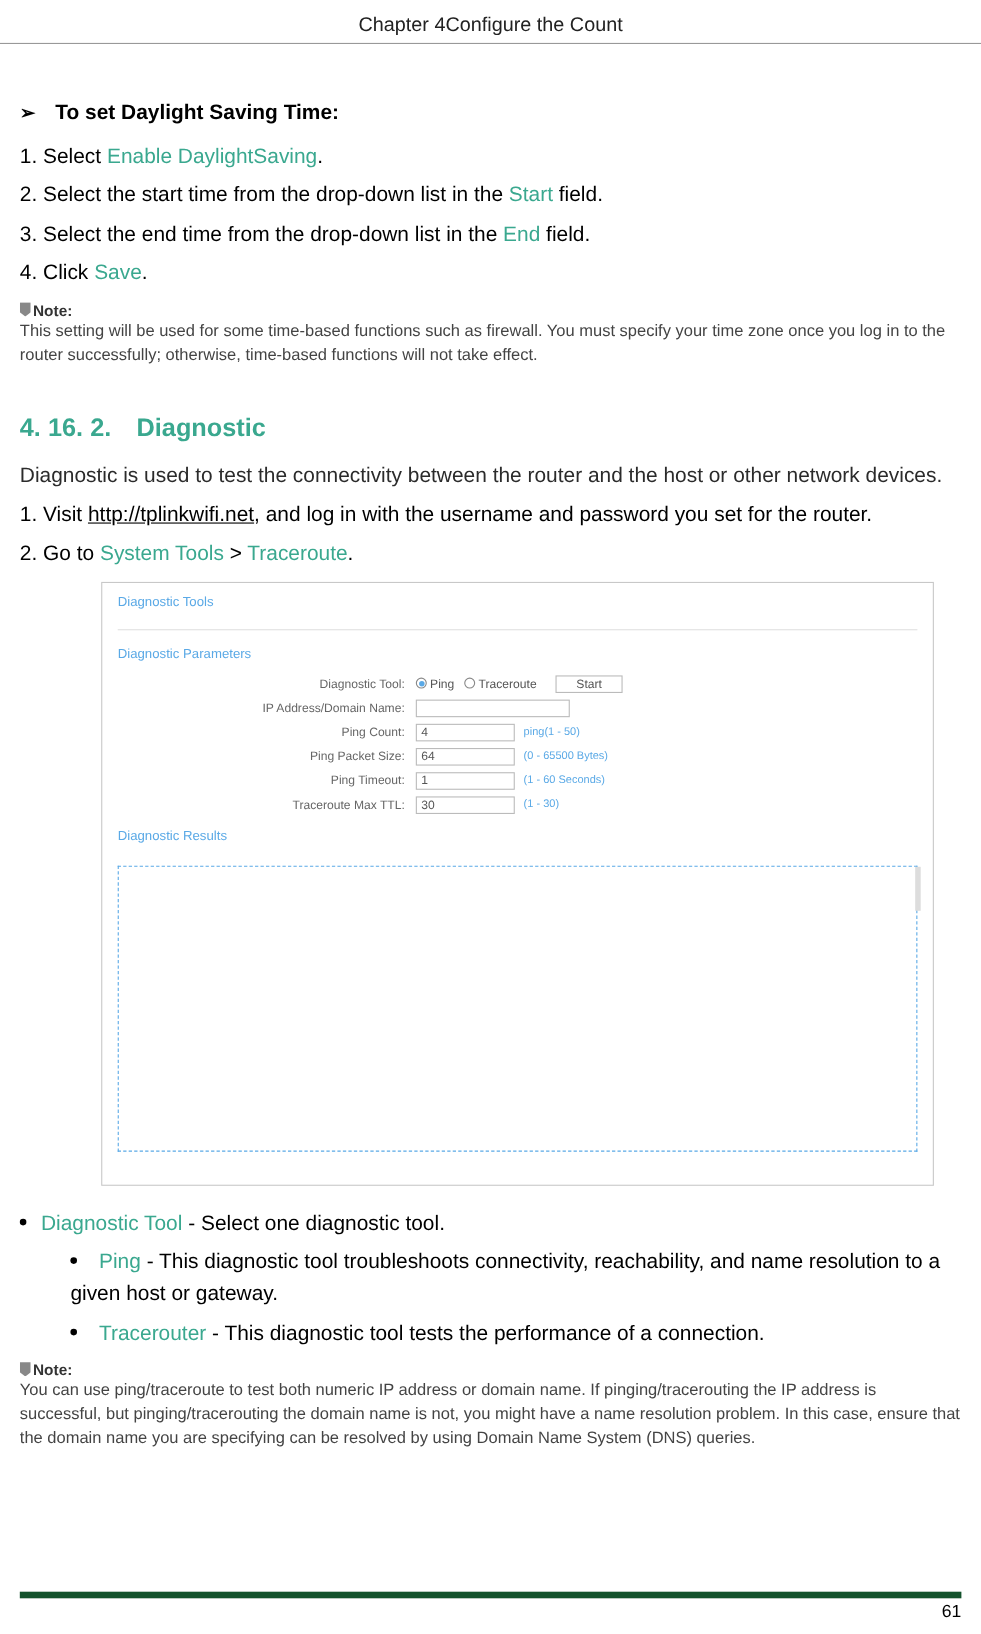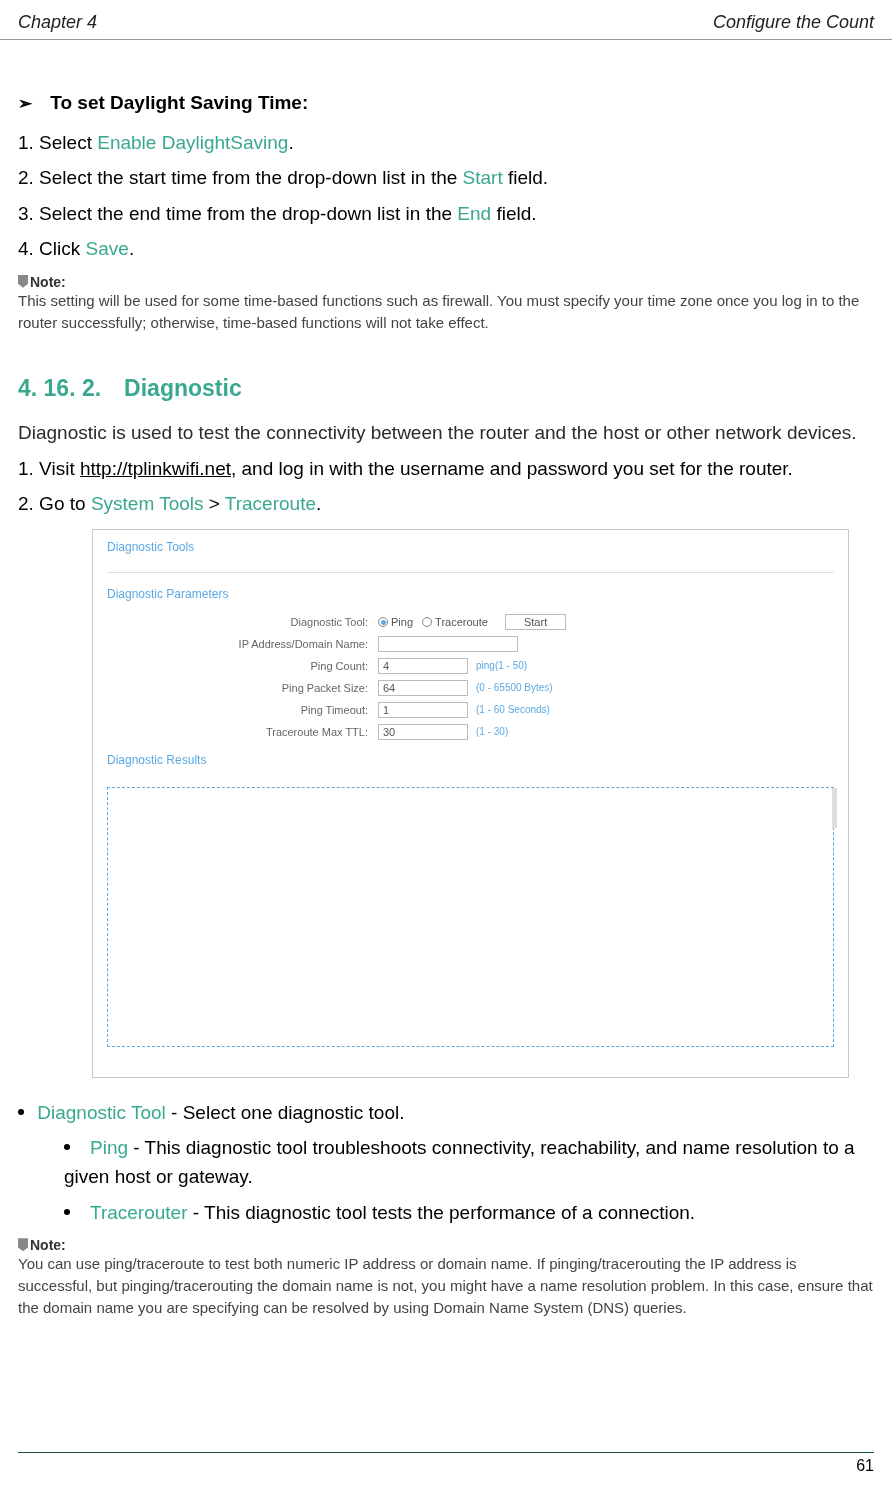--- a/index.html
+++ b/index.html
@@ -7,26 +7,25 @@
       font-family: Arial, Helvetica, sans-serif;
       width: 892px;
       height: 1485px;
       padding: 0;
       background: #fff;
       color: #000;
       position: relative;
     }
     .page-header {
       display: flex;
-      justify-content: space-between;
+      justify-content: center;
       padding: 12px 18px 6px 18px;
       border-bottom: 1px solid #999;
       font-size: 18px;
       color: #222;
-      font-style: italic;
     }
     .content {
       padding: 18px 18px 0 18px;
     }
     .section-arrow {
       font-size: 19px;
       font-weight: bold;
       margin-top: 34px;
       margin-bottom: 14px;
     }
@@ -169,21 +168,21 @@
       background: #000;
       border-radius: 50%;
       vertical-align: 4px;
       margin-right: 20px;
     }
     .page-footer {
       position: absolute;
       bottom: 10px;
       right: 18px;
       font-size: 16px;
-      border-top: 1px solid #14532d;
+      border-top: 6px solid #14532d;
       width: calc(100% - 36px);
       text-align: right;
       padding-top: 4px;
       left: 18px;
     }
   </style>
 </head>
 <body>
 
 <div class="page-header">

